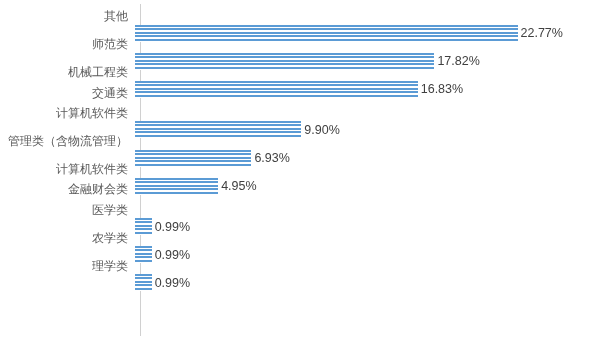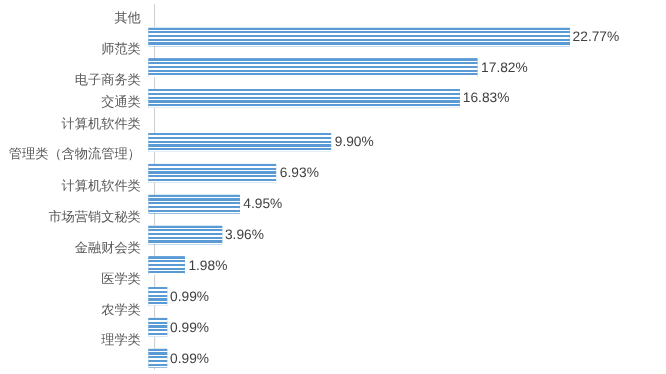--- a/index.html
+++ b/index.html
@@ -109,21 +109,21 @@
           </div>
         </div>
         <div class="row">
           <div class="cat-label">师范类</div>
           <div class="bar-wrap">
             <div class="bar" style="width: 299.376px; background-color: rgb(91, 155, 213);"></div>
             <div class="val-label">17.82%</div>
           </div>
         </div>
         <div class="row">
-          <div class="cat-label">电子商务类</div>
+          <div class="cat-label">机械工程类</div>
           <div class="bar-wrap">
             <div class="bar" style="width: 282.744px; background-color: rgb(91, 155, 213);"></div>
             <div class="val-label">16.83%</div>
           </div>
         </div>
         <div class="row">
           <div class="cat-label">交通类</div>
         </div>
         <div class="row">
           <div class="cat-label">计算机软件类</div>
@@ -140,32 +140,21 @@
           </div>
         </div>
         <div class="row">
           <div class="cat-label">计算机软件类</div>
           <div class="bar-wrap">
             <div class="bar" style="width: 83.16px; background-color: rgb(91, 155, 213);"></div>
             <div class="val-label">4.95%</div>
           </div>
         </div>
         <div class="row">
-          <div class="cat-label">市场营销文秘类</div>
-          <div class="bar-wrap">
-            <div class="bar" style="width: 66.528px; background-color: rgb(91, 155, 213);"></div>
-            <div class="val-label">3.96%</div>
-          </div>
-        </div>
-        <div class="row">
           <div class="cat-label">金融财会类</div>
-          <div class="bar-wrap">
-            <div class="bar" style="width: 33.264px; background-color: rgb(91, 155, 213);"></div>
-            <div class="val-label">1.98%</div>
-          </div>
         </div>
         <div class="row">
           <div class="cat-label">医学类</div>
           <div class="bar-wrap">
             <div class="bar" style="width: 16.632px; background-color: rgb(91, 155, 213);"></div>
             <div class="val-label">0.99%</div>
           </div>
         </div>
         <div class="row">
           <div class="cat-label">农学类</div>

